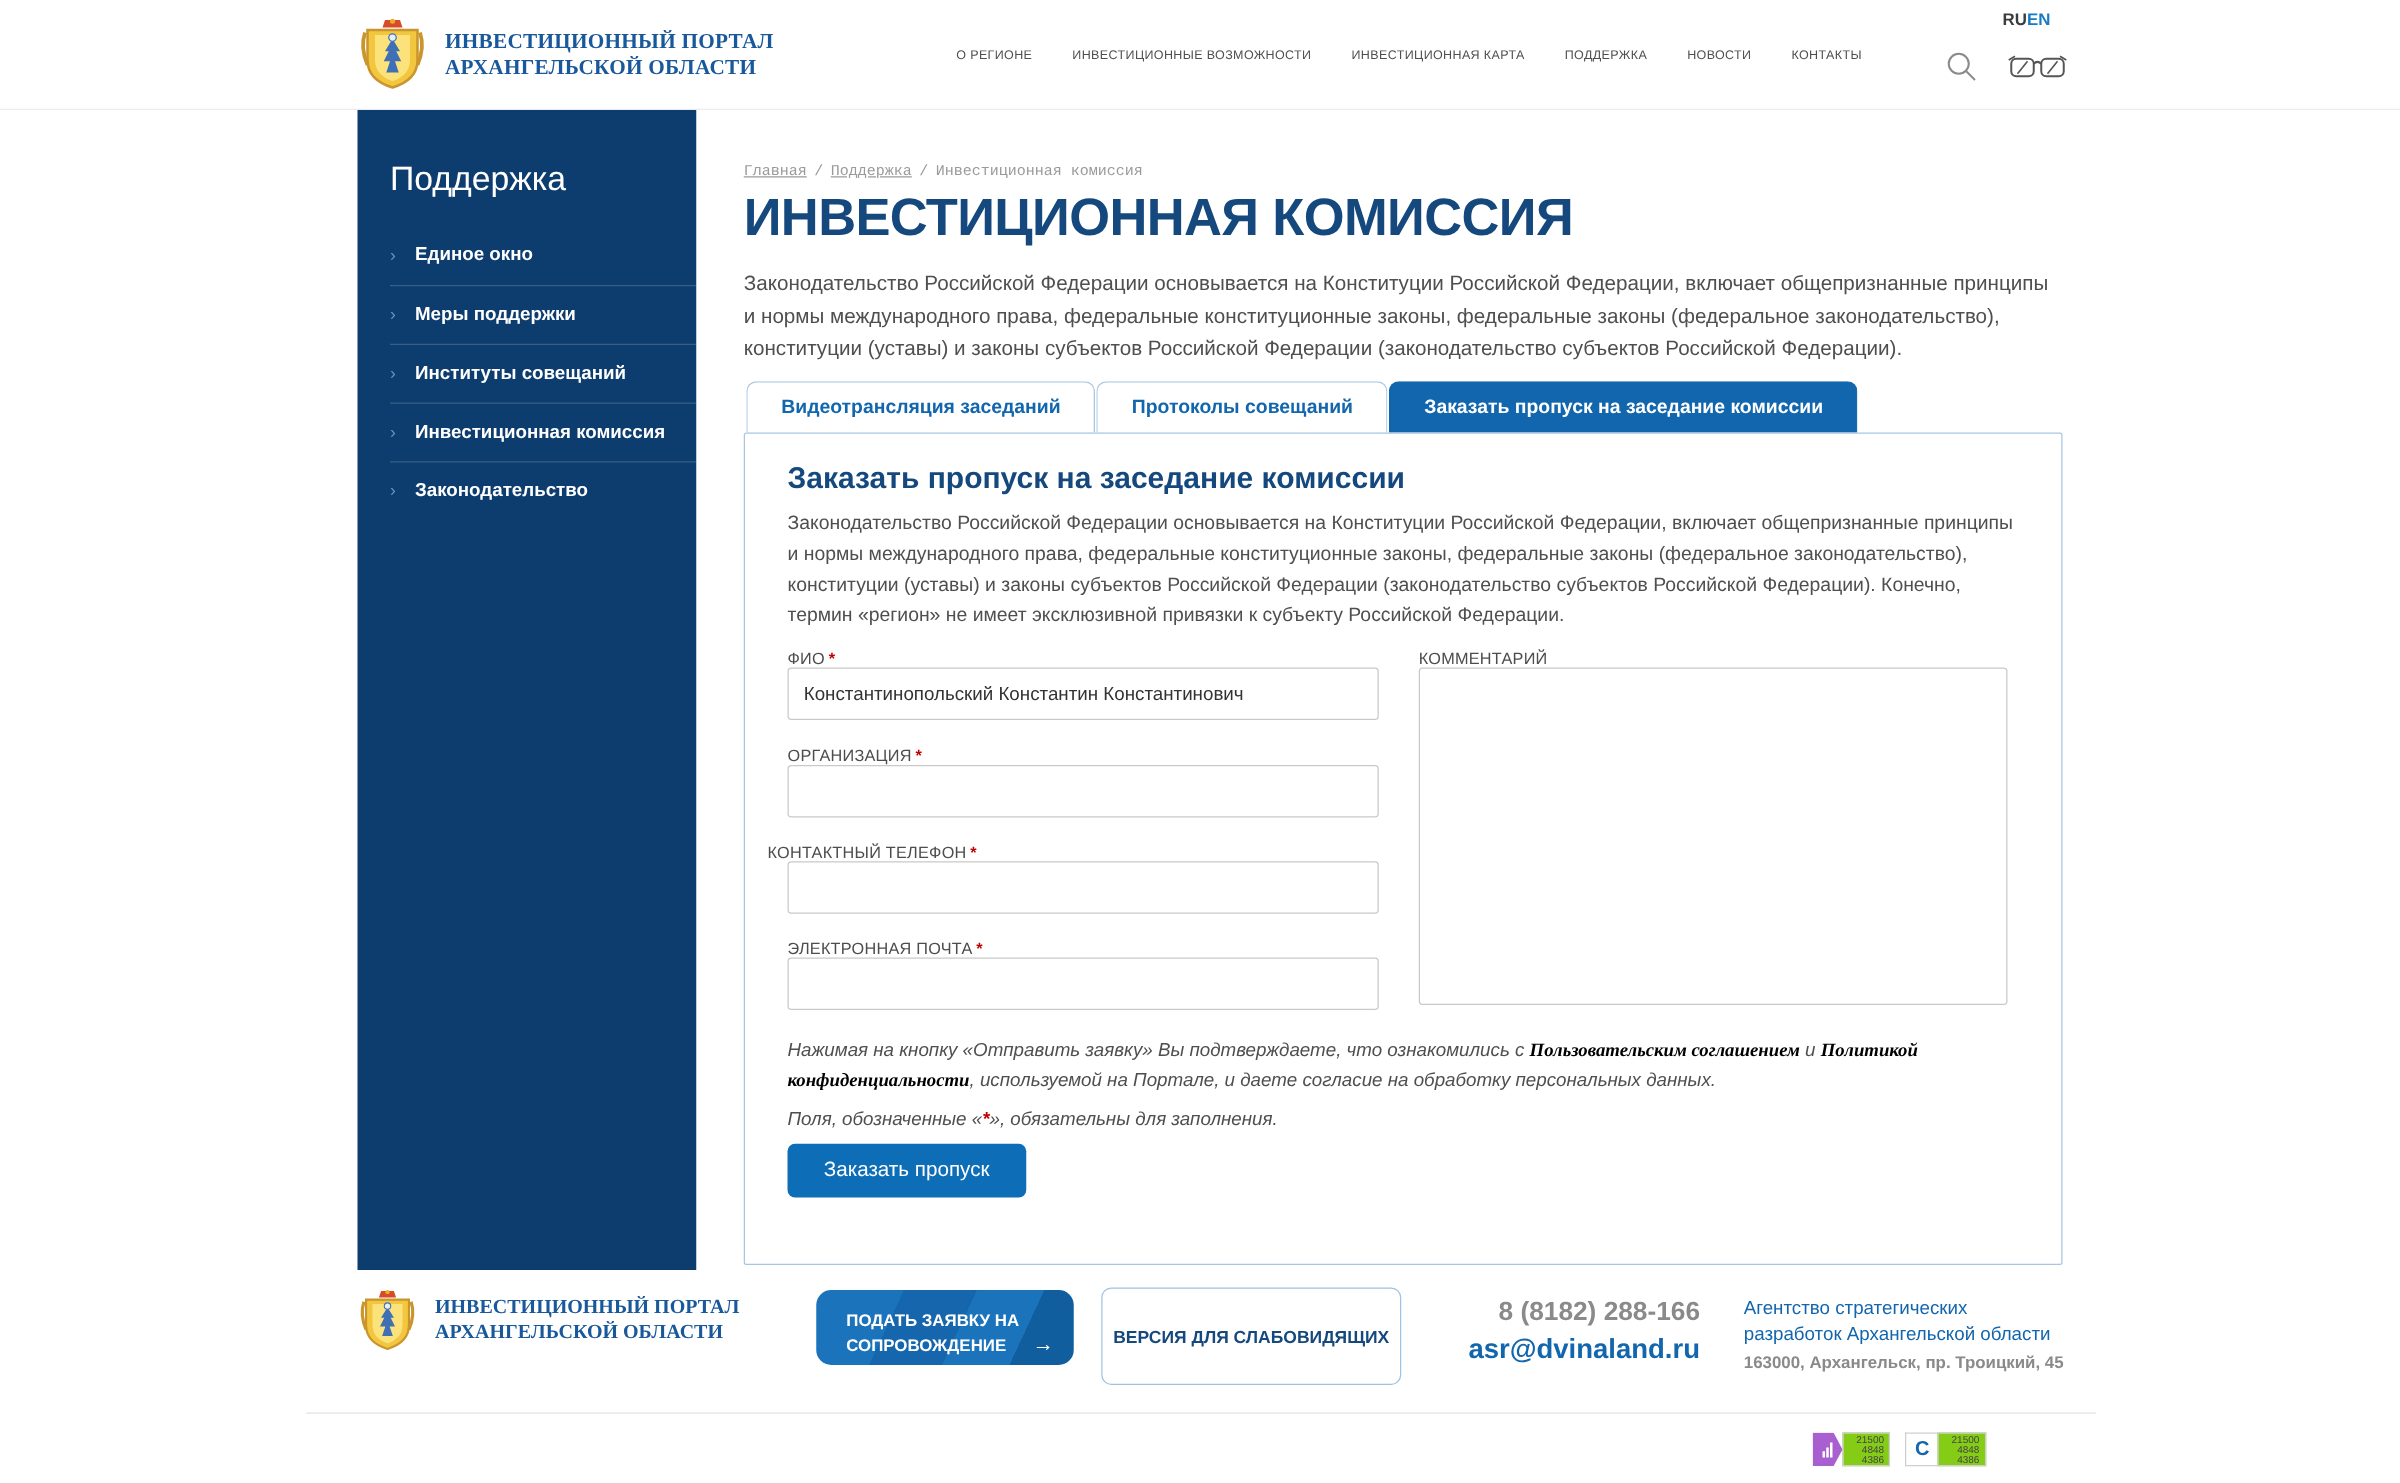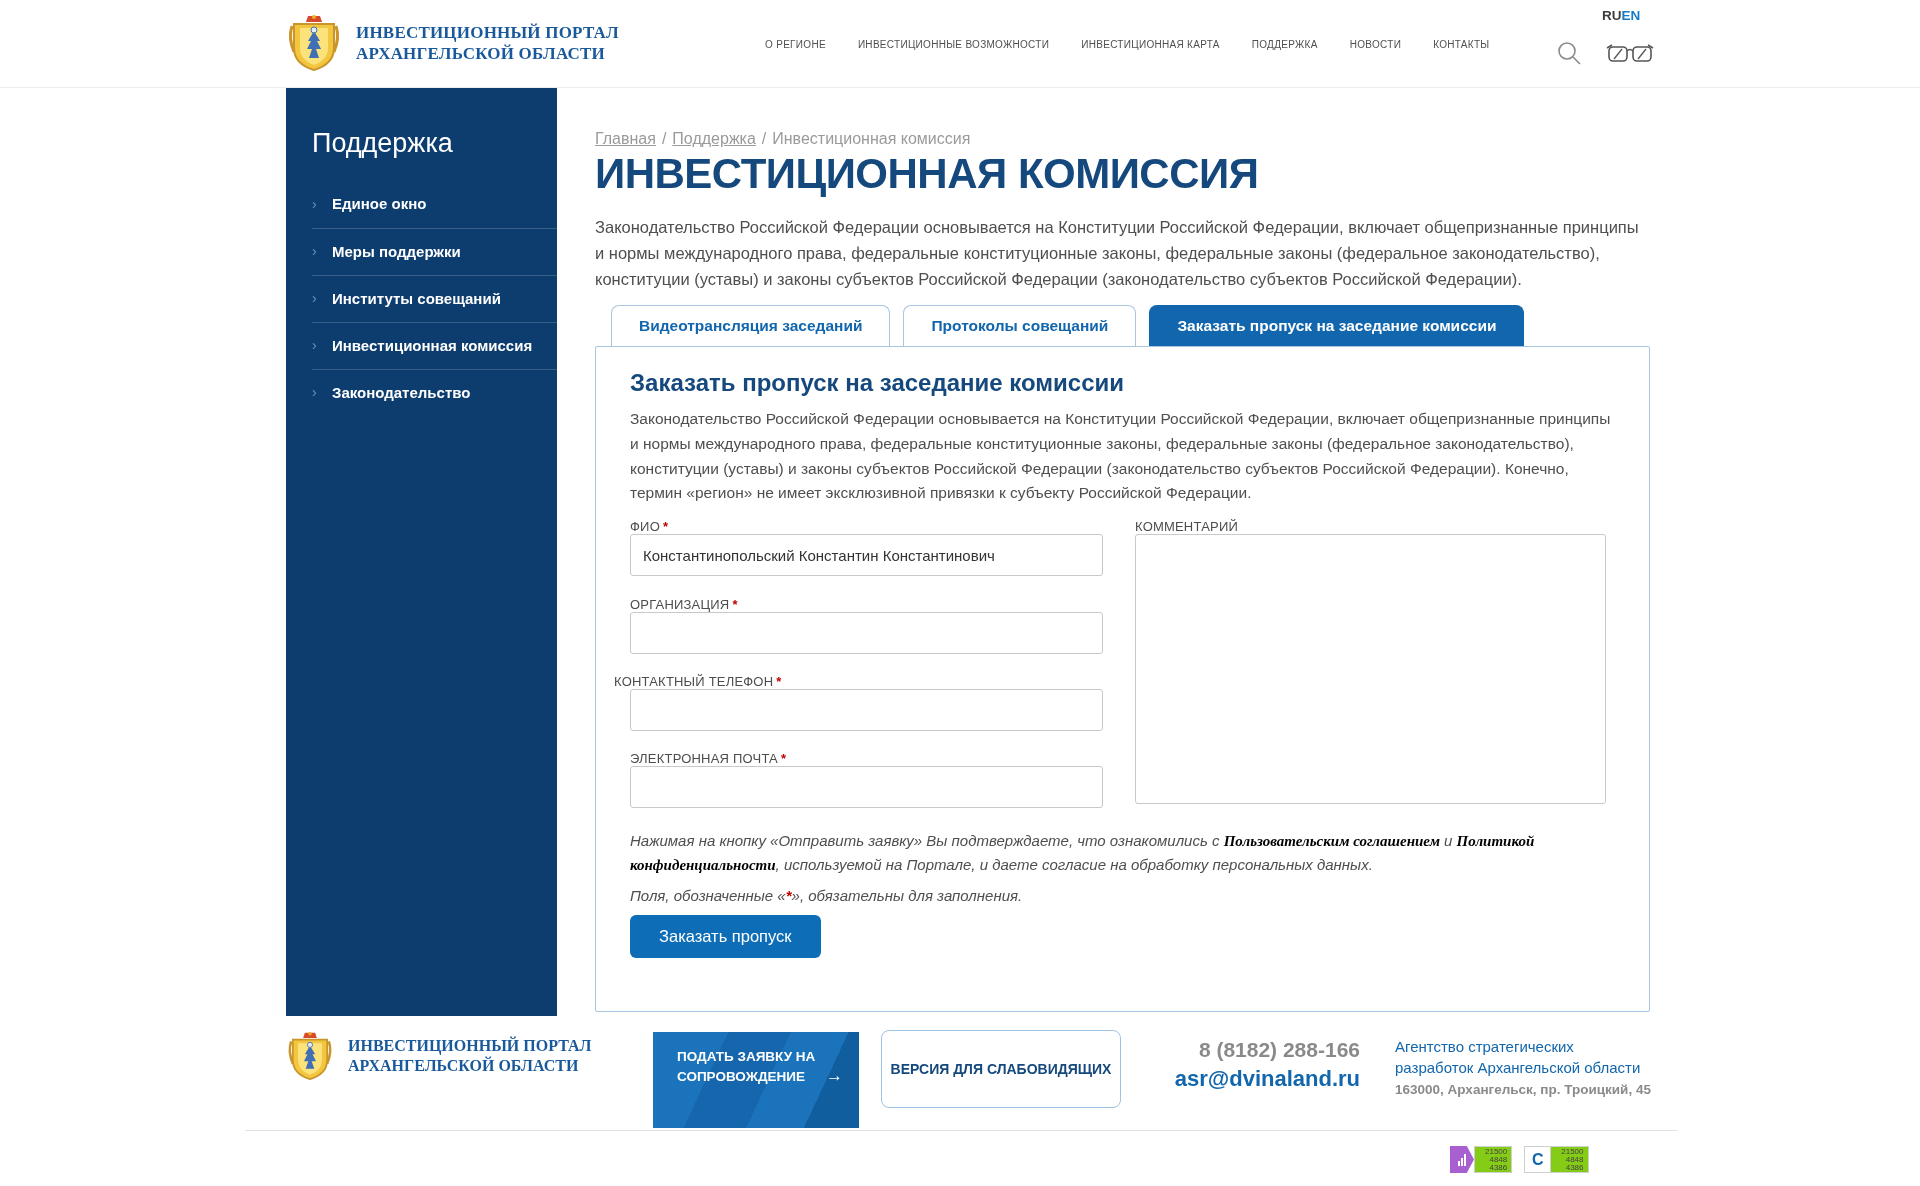--- a/index.html
+++ b/index.html
@@ -22,27 +22,27 @@
   .sidebar { position:absolute; left:286px; top:88px; width:271px; height:928px; background:#0d3c6e; color:#fff; }
   .sidebar-title { font-size:27px; font-weight:400; padding:40px 0 22px 26px; }
   .side-item { position:relative; display:flex; align-items:center; min-height:47px; padding:12px 14px 12px 46px; font-size:15px; font-weight:600; cursor:pointer; line-height:1.25; }
   .side-item + .side-item { border-top:1px solid rgba(255,255,255,.18); margin-left:26px; padding-left:20px; }
   .side-item .chev { position:absolute; left:26px; color:#6f94bd; font-size:14px; font-weight:400; }
   .side-item + .side-item .chev { left:0; }
   .side-item.active { font-weight:700; }
 
   
   .main { position:absolute; left:595px; top:88px; width:1055px; }
-  .breadcrumb { position:absolute; left:0; top:42px; font-size:16px; color:#9a9a9a; }
+  .breadcrumb { position:absolute; left:0; top:42px; font-size:12px; color:#9a9a9a;font-family:Liberation Mono, monospace; }
   .breadcrumb a { color:#9a9a9a; text-decoration:underline; cursor:pointer; }
   .bc-sep { margin:0 6px; }
   .h1 { position:absolute; left:0; top:62px; font-size:42px; font-weight:bold; color:#15497e; letter-spacing:-.5px; white-space:nowrap; }
   .intro { position:absolute; left:0; top:126px; width:1050px; font-size:16.5px; line-height:1.58; color:#4f4f4f; }
 
-  .tabs { position:absolute; left:16px; top:217px; display:flex; gap:13px; }
+  .tabs { position:absolute; left:2px; top:217px; display:flex; gap:1px; }
   .tab { height:41px; display:flex; align-items:center; padding:0 27px; border:1px solid #a9c6e1; border-bottom:none; border-radius:8px 8px 0 0; background:#fff; color:#1266ad; font-size:15.5px; font-weight:bold; cursor:pointer; white-space:nowrap; }
   .tab.active { background:#1266ad; color:#fff; border-color:#1266ad; }
 
   .panel { position:absolute; left:0; top:258px; width:1055px; height:666px; border:1px solid #a9c6e1; background:#fff; border-radius:2px; }
   .panel-inner { position:relative; width:100%; height:100%; }
   .h2 { position:absolute; left:34px; top:22px; font-size:24px; font-weight:bold; color:#15497e; }
   .panel-desc { position:absolute; left:34px; top:60px; width:990px; font-size:15.5px; line-height:1.6; color:#4f4f4f; }
 
   .form-label { position:absolute; font-size:13px; color:#4d4d4d; letter-spacing:.2px; }
   .req { color:#c00000; font-weight:bold; margin-left:3px; }
@@ -57,21 +57,21 @@
 
   .disclaimer { position:absolute; left:34px; top:482px; width:930px; font-size:15px; font-style:italic; color:#4f4f4f; line-height:1.6; }
   .disclaimer a { color:#000000; font-weight:bold; cursor:pointer; text-decoration:none;font-family:Liberation Serif, serif; }
   .req-note { position:absolute; left:34px; top:540px; font-size:15px; font-style:italic; color:#4f4f4f; }
   .submit-btn { position:absolute; left:34px; top:568px; height:43px; padding:0 29px; background:#0e6db7; border:none; border-radius:6px; color:#fff; font-size:16.5px; font-family:"Liberation Sans", sans-serif; cursor:pointer; }
 
   
   .footer { position:absolute; left:0; top:1016px; width:1920px; height:170px; background:#fff; }
   .f-logo { position:absolute; left:286px; top:14px; display:flex; align-items:center; gap:14px; }
   .f-logo-text { font-family:"Liberation Serif", serif; font-weight:bold; color:#19599b; font-size:16px; line-height:20px; }
-  .f-blue-btn { position:absolute; left:653px; top:16px; width:206px; height:96px; border-radius:0; background:linear-gradient(115deg,#1b74bb 0 30%,#1566ad 30% 55%,#1b74bb 55% 78%,#115e9f 78%); color:#fff; cursor:pointer; padding:15px 16px 0 24px; }
+  .f-blue-btn { position:absolute; left:653px; top:16px; width:206px; height:60px; border-radius:12px; background:linear-gradient(115deg,#1b74bb 0 30%,#1566ad 30% 55%,#1b74bb 55% 78%,#115e9f 78%); color:#fff; cursor:pointer; padding:15px 16px 0 24px; }
   .f-blue-btn .l1 { font-size:13.5px; font-weight:bold; line-height:19px; white-space:nowrap; }
   .f-blue-btn .row2 { display:flex; justify-content:space-between; align-items:center; }
   .f-blue-btn .arrow { font-size:17px; }
   .f-white-btn { position:absolute; left:881px; top:14px; width:240px; height:78px; background:#fff; border:1px solid #9fc3e4; border-radius:8px; display:flex; align-items:center; justify-content:center; color:#15497e; font-size:14px; font-weight:bold; cursor:pointer; text-align:center; }
   .f-phone { position:absolute; left:1128px; top:22px; width:232px; text-align:right; font-size:21px; font-weight:bold; color:#8a8a8a; }
   .f-email { position:absolute; left:1128px; top:50px; width:232px; text-align:right; font-size:22px; font-weight:bold; color:#1266ad; cursor:pointer; }
   .f-agency { position:absolute; left:1395px; top:20px; width:260px; font-size:15px; line-height:21px; color:#1266ad; cursor:pointer; }
   .f-addr { position:absolute; left:1395px; top:66px; font-size:13.5px; font-weight:bold; color:#8a8a8a; }
   .f-divider { position:absolute; left:245px; top:114px; width:1432px; height:1px; background:#e2e2e2; }
   .counters { position:absolute; left:1450px; top:130px; display:flex; gap:12px; }

